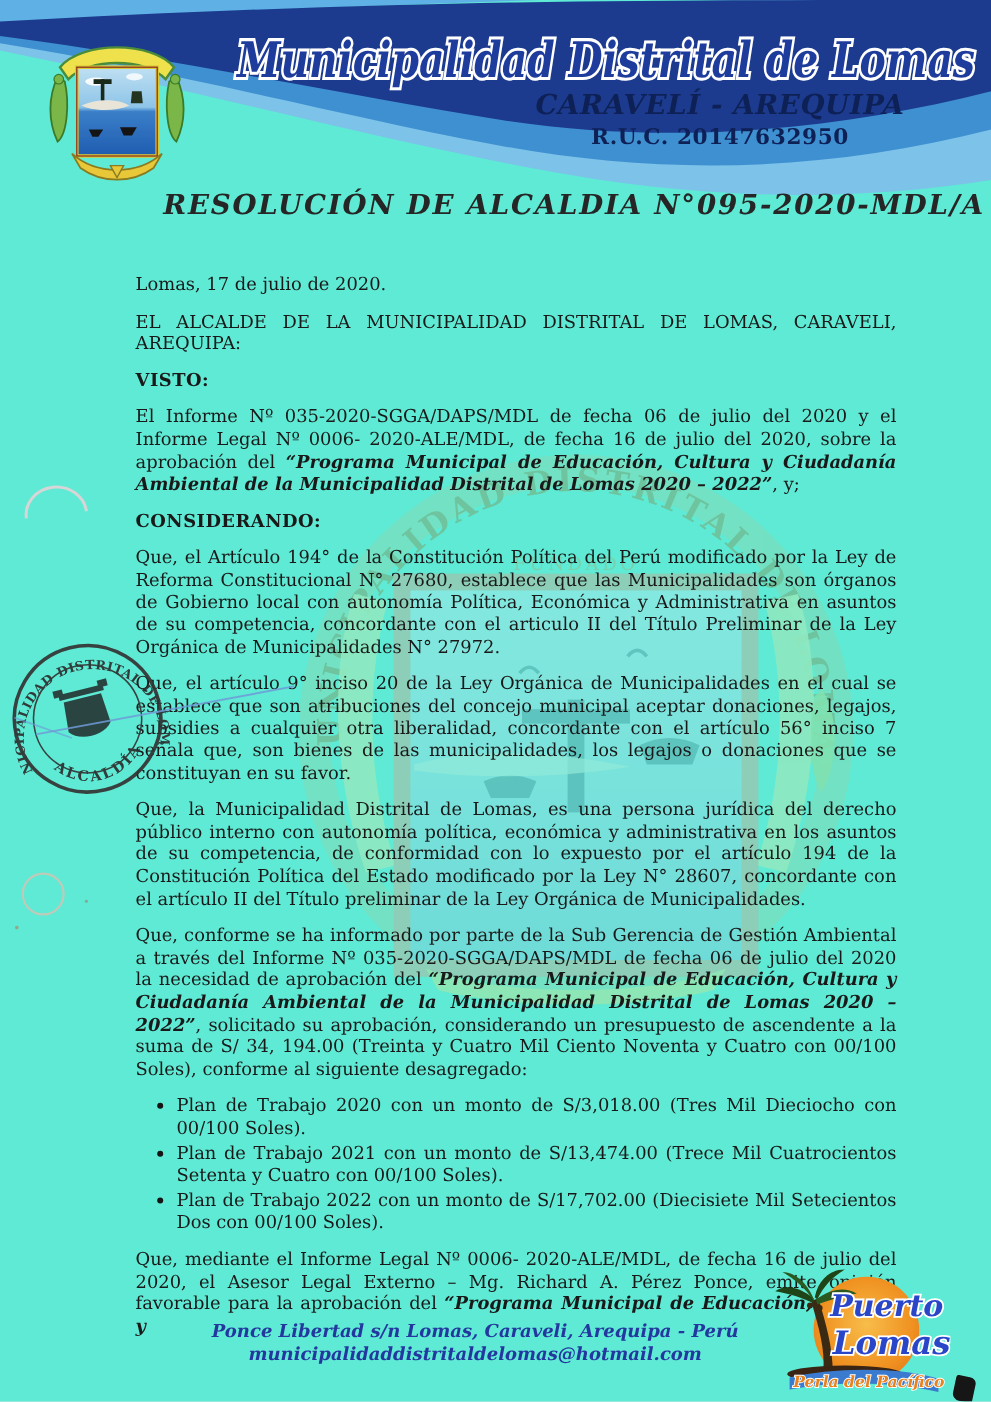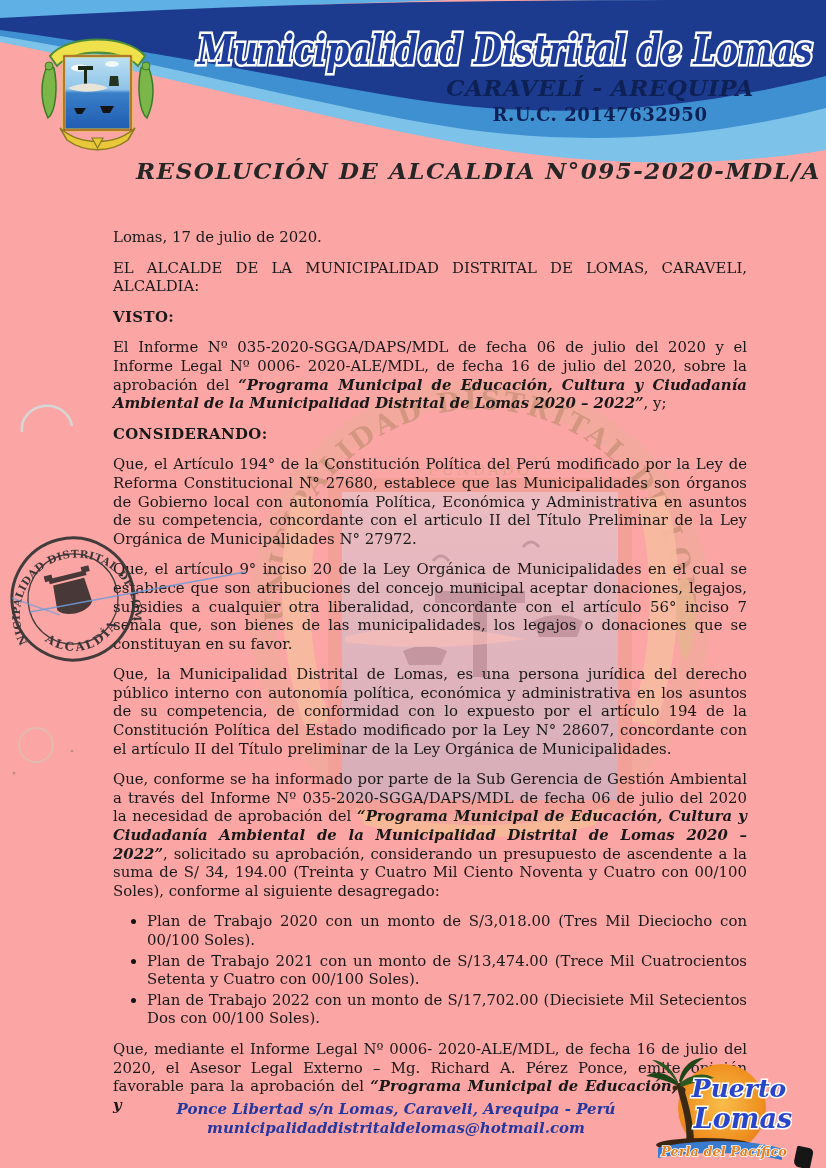--- a/index.html
+++ b/index.html
@@ -1,17 +1,17 @@
 <!DOCTYPE html>
 <html><head>
 <meta charset="utf-8">
 <style>
   html,body{margin:0;padding:0;}
   body{width:826px;height:1168px;background:#e8e8e8;font-family:"DejaVu Serif",serif;}
-  .page{position:relative;width:826px;height:1168px;background:#fca5a5;overflow:hidden;}
+  .page{position:relative;width:826px;height:1168px;background:#5eead4;overflow:hidden;}
 
   
   .header-waves{position:absolute;top:0;left:0;z-index:2;}
 
   .coat-of-arms{position:absolute;top:26px;left:40px;z-index:3;}
 
   .org-name-svg{position:absolute;top:18px;left:185px;z-index:3;}
 
   .header-sub{position:absolute;top:74px;left:420px;width:360px;text-align:center;z-index:3;color:#0e2156;}
   .header-subtitle{font-size:23px;font-weight:bold;font-style:italic;letter-spacing:.5px;}
@@ -123,21 +123,21 @@
       <path d="M300,296 Q325,284 350,296 L344,312 L306,312 Z"></path>
       <path d="M170,326 Q192,316 214,326 L208,340 L176,340 Z"></path>
       <path d="M200,236 q8,-10 16,0 M290,222 q8,-10 16,0" stroke="#27415e" stroke-width="3" fill="none"></path>
     </g>
     <path d="M112,312 C172,296 232,302 292,314 C232,324 162,324 112,317 Z" fill="#f0ece0" opacity=".7"></path>
     <path d="M122,482 C182,506 312,506 372,482 L362,500 C302,516 192,516 132,500 Z" fill="#ece27a" opacity=".9"></path>
   </svg>
 
   <div class="content">
     <p>Lomas, 17 de julio de 2020.</p>
-    <p>EL ALCALDE DE LA MUNICIPALIDAD DISTRITAL DE LOMAS, CARAVELI, ALCALDIA:</p>
+    <p>EL ALCALDE DE LA MUNICIPALIDAD DISTRITAL DE LOMAS, CARAVELI, AREQUIPA:</p>
     <p class="h">VISTO:</p>
     <p><span>El Informe Nº 035-2020-SGGA/DAPS/MDL de fecha 06 de julio del 2020 y el Informe Legal Nº 0006- 2020-ALE/MDL, de fecha 16 de julio del 2020, sobre la aprobación del </span><b>“Programa Municipal de Educación, Cultura y Ciudadanía Ambiental de la Municipalidad Distrital de Lomas 2020 – 2022”</b><span>, y;</span></p>
     <p class="h">CONSIDERANDO:</p>
     <p>Que, el Artículo 194° de la Constitución Política del Perú modificado por la Ley de Reforma Constitucional N° 27680, establece que las Municipalidades son órganos de Gobierno local con autonomía Política, Económica y Administrativa en asuntos de su competencia, concordante con el articulo II del Título Preliminar de la Ley Orgánica de Municipalidades N° 27972.</p>
     <p>Que, el artículo 9° inciso 20 de la Ley Orgánica de Municipalidades en el cual se establece que son atribuciones del concejo municipal aceptar donaciones, legajos, subsidies a cualquier otra liberalidad, concordante con el artículo 56° inciso 7 señala que, son bienes de las municipalidades, los legajos o donaciones que se constituyan en su favor.</p>
     <p>Que, la Municipalidad Distrital de Lomas, es una persona jurídica del derecho público interno con autonomía política, económica y administrativa en los asuntos de su competencia, de conformidad con lo expuesto por el artículo 194 de la Constitución Política del Estado modificado por la Ley N° 28607, concordante con el artículo II del Título preliminar de la Ley Orgánica de Municipalidades.</p>
     <p><span>Que, conforme se ha informado por parte de la Sub Gerencia de Gestión Ambiental a través del Informe Nº 035-2020-SGGA/DAPS/MDL de fecha 06 de julio del 2020 la necesidad de aprobación del </span><b>“Programa Municipal de Educación, Cultura y Ciudadanía Ambiental de la Municipalidad Distrital de Lomas 2020 – 2022”</b><span>, solicitado su aprobación, considerando un presupuesto de ascendente a la suma de S/ 34, 194.00 (Treinta y Cuatro Mil Ciento Noventa y Cuatro con 00/100 Soles), conforme al siguiente desagregado:</span></p>
     <div class="bullets">
       <div class="bullet-row">
           <span class="dot"></span>

